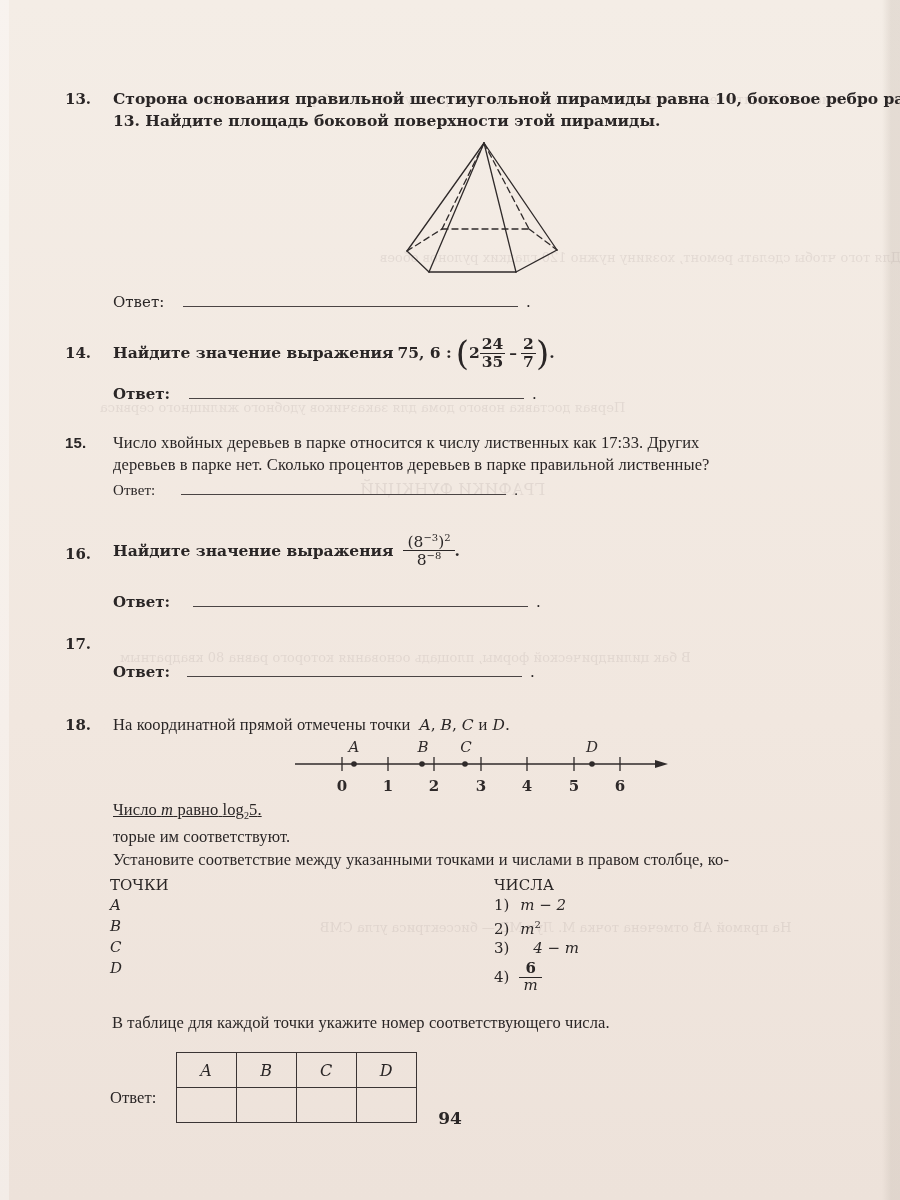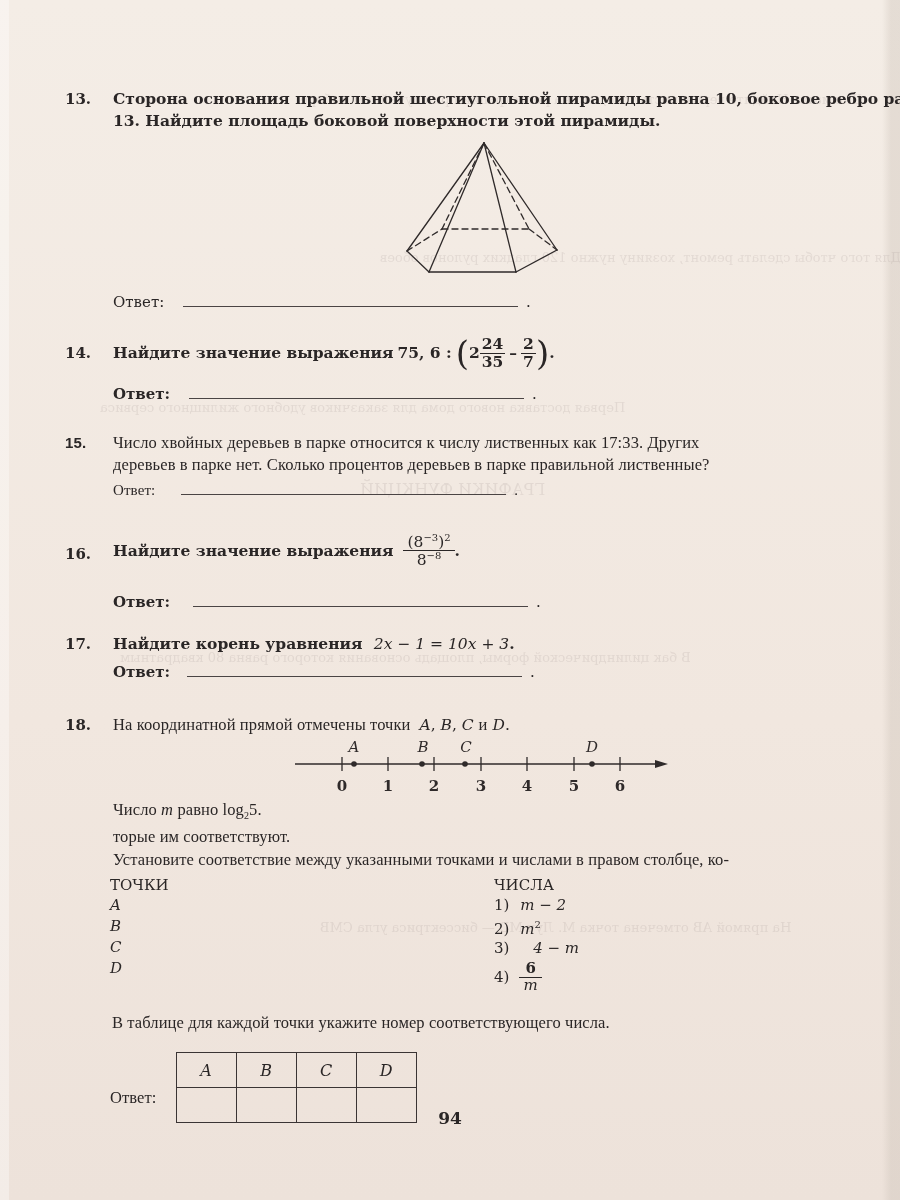--- a/index.html
+++ b/index.html
@@ -133,24 +133,20 @@
       <span>.</span>
   </div>
 </div>
 <div class="answer" style="top:592px;">
   <span class="label bold">Ответ:</span>
   <span class="line" style="width:335px;margin-left:18px;"></span><span class="dot">.</span>
 </div>
 
 <div class="q" style="top:633px;">
   <div class="num">17.</div>
-  <div class="body bold" style="font-size:15.5px;">
-    <span>Найдите корень уравнения</span>
-    <span class="it" style="margin-left:6px;font-weight:normal;">2x − 1 = 10x + 3</span><span>.</span>
-  </div>
 </div>
 <div class="answer" style="top:662px;">
   <span class="label bold">Ответ:</span>
   <span class="line" style="width:335px;margin-left:12px;"></span><span class="dot">.</span>
 </div>
 
 <div class="q" style="top:678px;margin-top:36px;">
   <div class="num">18.</div>
   <div class="body" style="font-size:15.5px;">
     <span class="cond">На координатной прямой отмечены точки</span>
@@ -190,21 +186,21 @@
     <circle cx="302" cy="29" r="2.8"></circle>
   </g>
   <g font-family="DejaVu Serif, serif" font-size="15" font-style="italic" fill="#2f2a2a" text-anchor="middle">
     <text x="64" y="17">A</text>
     <text x="133" y="17">B</text>
     <text x="176" y="17">C</text>
     <text x="302" y="17">D</text>
   </g>
 </svg>
 
-<div class="cond" style="position:absolute;left:113px;top:800px;">
+<div class="cond" style="position:absolute;left:113px;top:800px;text-decoration:underline;">
   <span>Число</span>
   <span class="it">m</span>
   <span>равно</span>
   <span>log</span><sub>2</sub><span>5</span>.
 </div>
 <div class="cond" style="position:absolute;left:113px;top:825px;line-height:23px;">
   <div>торые им соответствуют.</div>
   <div style="white-space:nowrap;">Установите соответствие между указанными точками и числами в правом столбце, ко-</div>
 </div>
 

